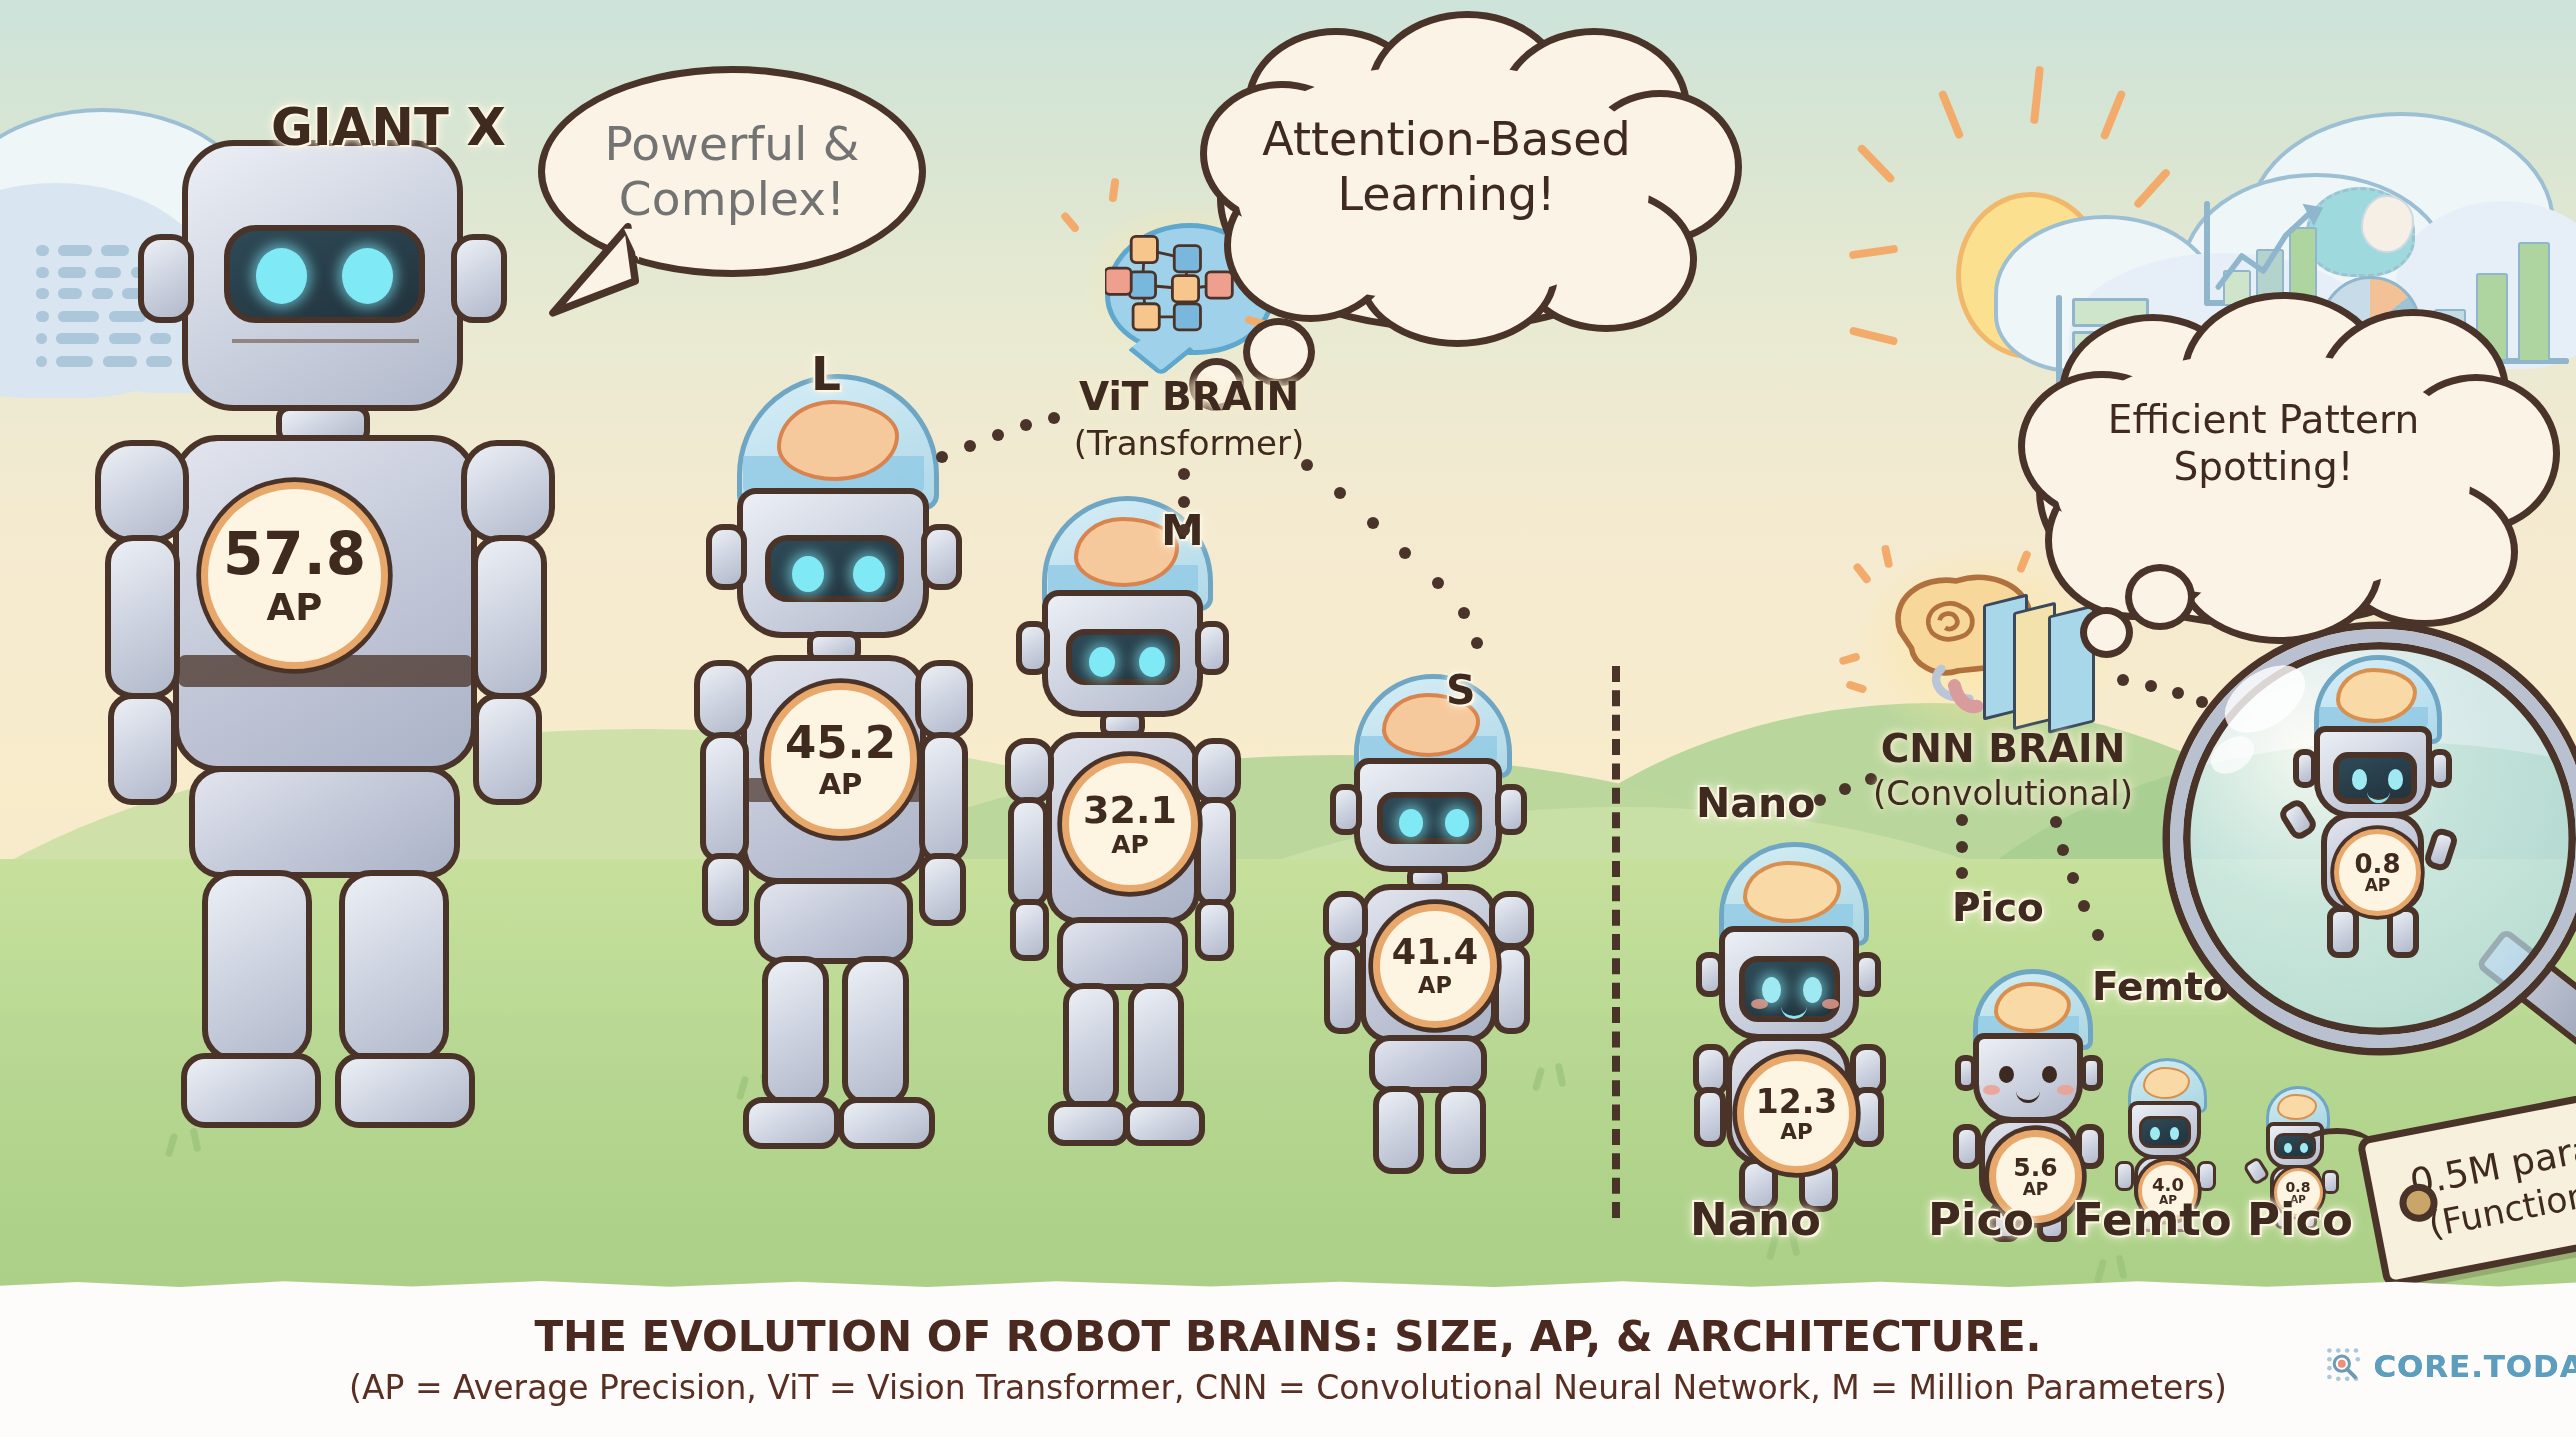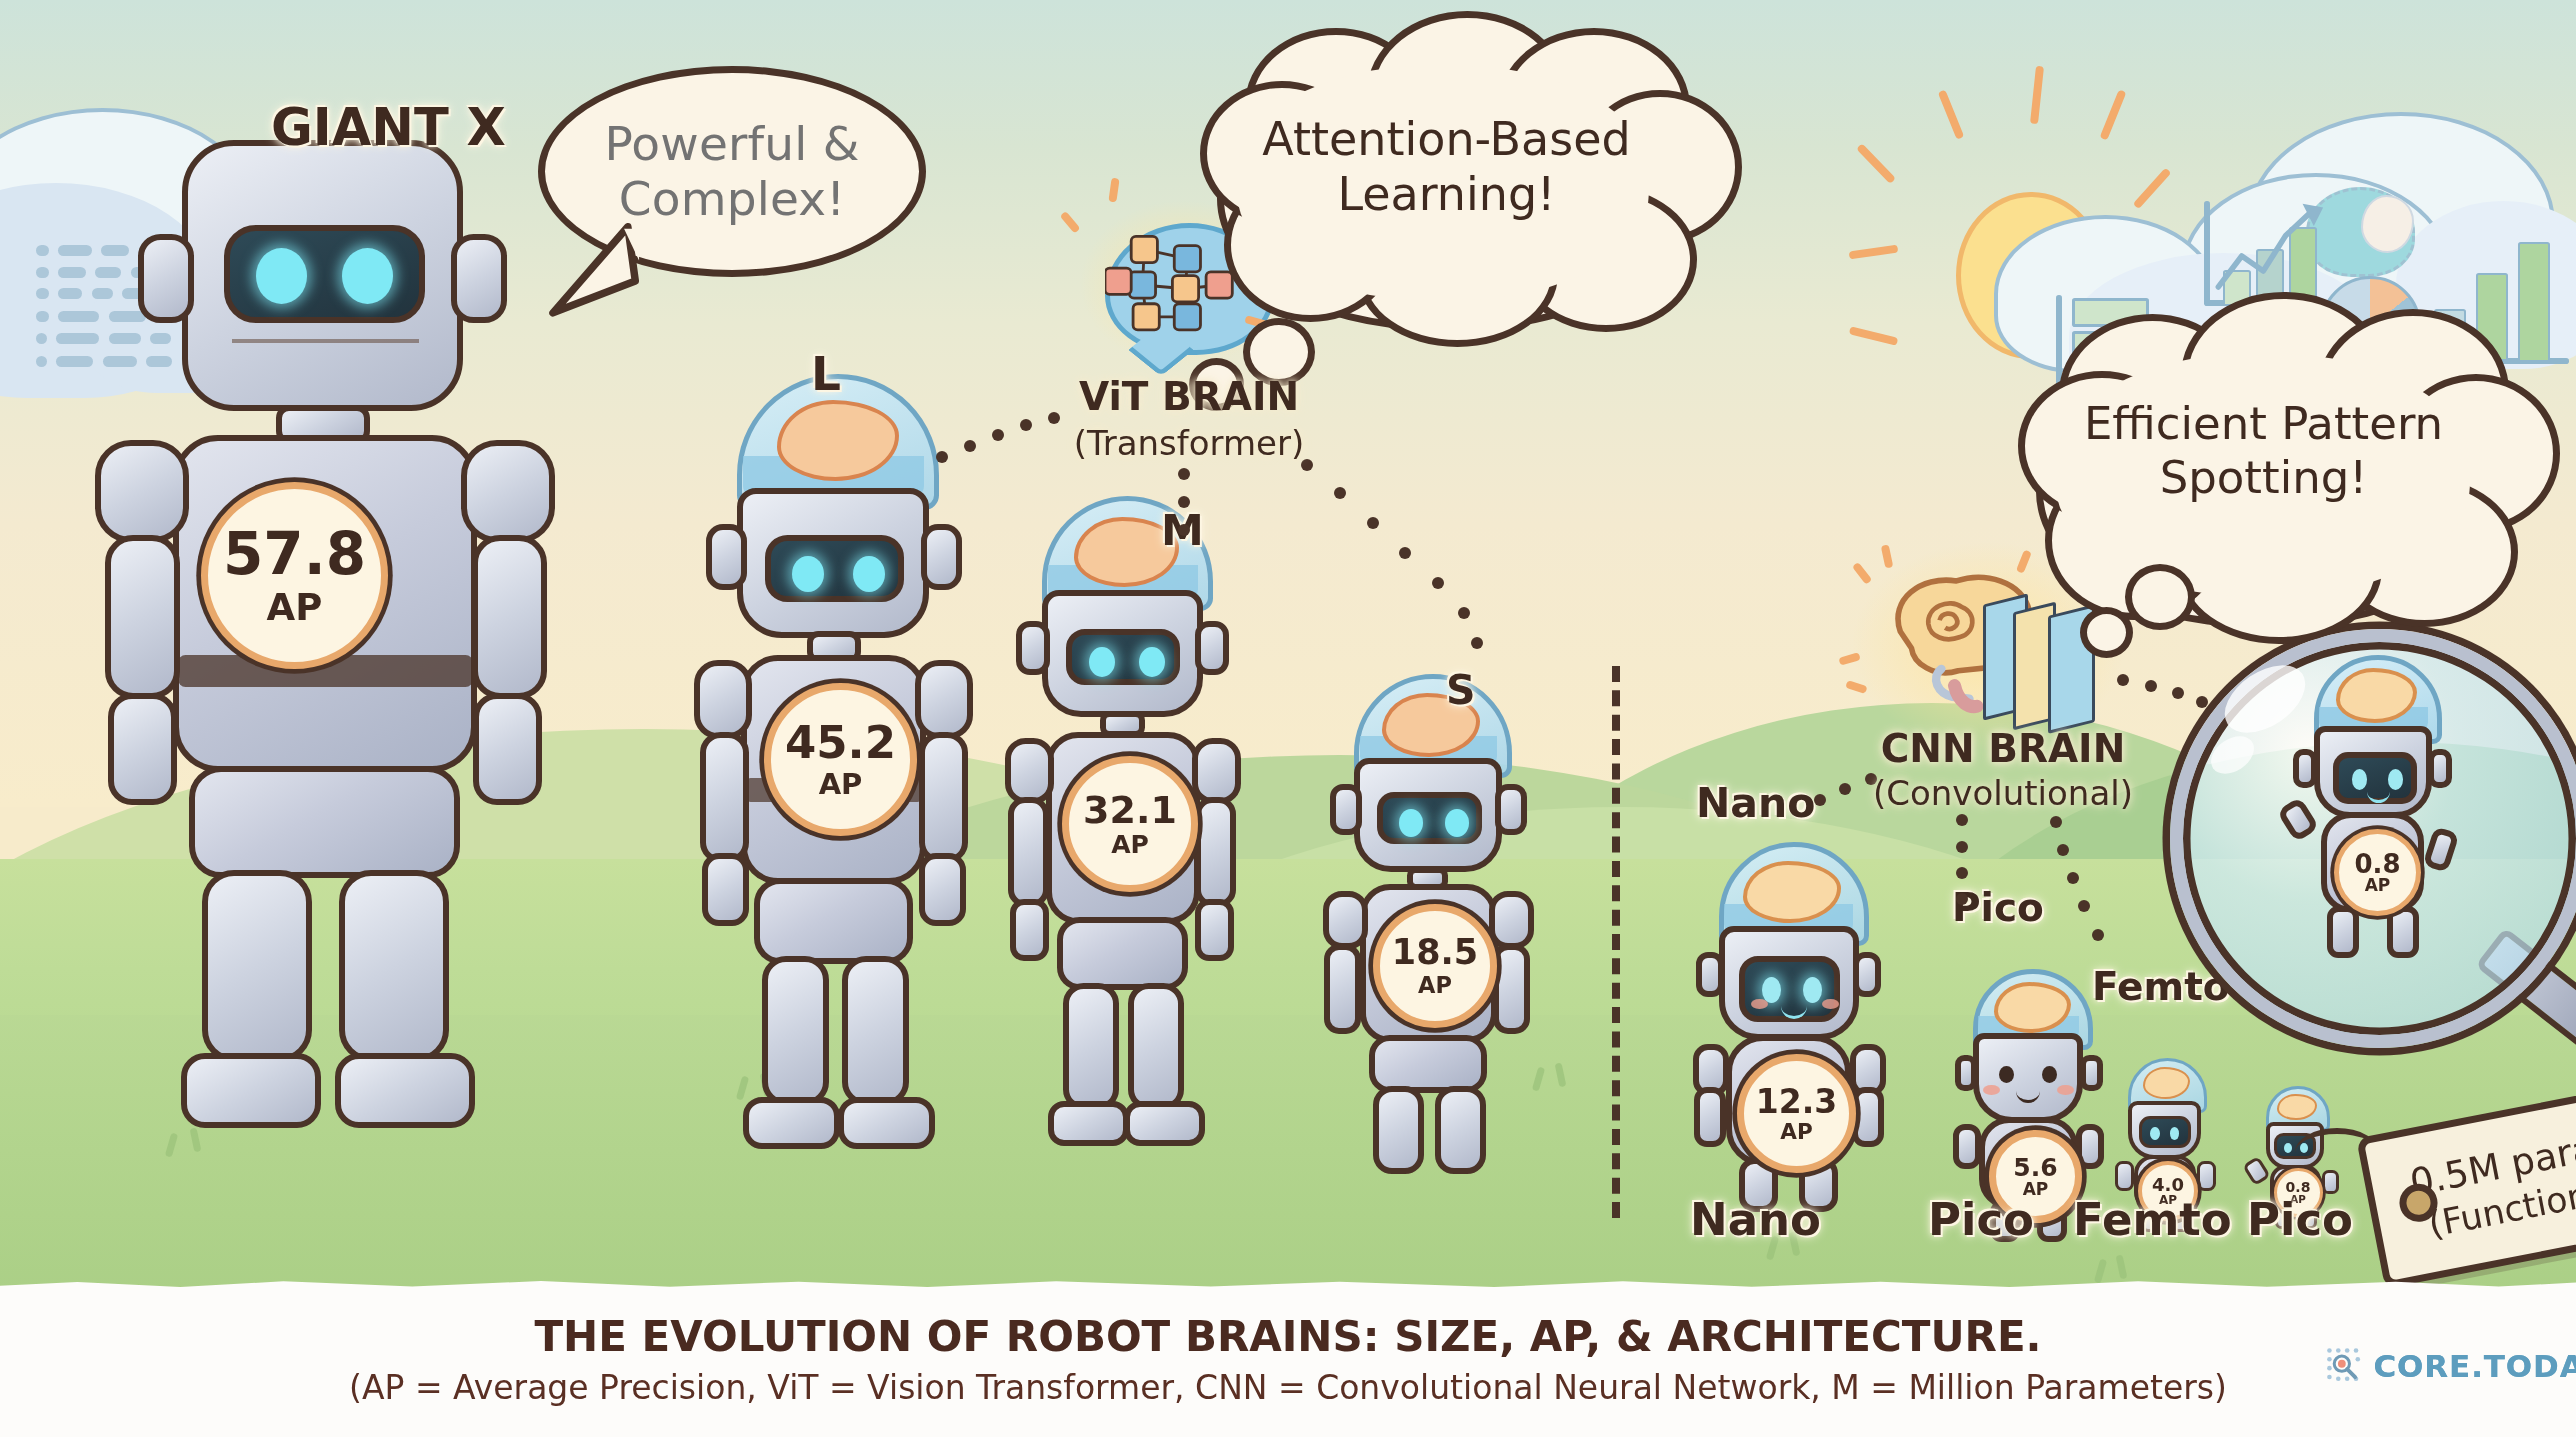--- a/index.html
+++ b/index.html
@@ -323,21 +323,21 @@
       <div class="outline metal" style="position:absolute;left:92px;top:193px;width:41px;height:22.5px;border-radius:8.4px"></div>
       <div class="outline body-plate" style="position:absolute;left:45px;top:210px;width:137px;height:159px;border-radius:30px"></div>
       <div class="outline metal" style="position:absolute;left:7.5px;top:217px;width:45px;height:58px;border-radius:19px"></div>
       <div class="outline metal" style="position:absolute;left:174px;top:217px;width:45px;height:58px;border-radius:19px"></div>
       <div class="outline metal" style="position:absolute;left:9.4px;top:270px;width:37px;height:90px;border-radius:15px"></div>
       <div class="outline metal" style="position:absolute;left:178px;top:270px;width:37px;height:90px;border-radius:15px"></div>
       <div class="outline body-plate" style="position:absolute;left:54px;top:361px;width:118px;height:58px;border-radius:20.6px"></div>
       <div class="outline metal" style="position:absolute;left:58px;top:412px;width:51px;height:88px;border-radius:19px"></div>
       <div class="outline metal" style="position:absolute;left:120px;top:412px;width:51px;height:88px;border-radius:19px"></div>
       <div class="ap" style="left:58px;top:230px;width:110px;height:110px;font-size:35px">
-        <span class="num">18.5</span>
+        <span class="num">41.4</span>
         <span class="lbl" style="font-size:22.5px;margin-top:3.7px">AP</span>
       </div>
     </div>
     <div class="sizelabel" style="left:1446px;top:666px;font-size:41px">S</div>
 
     <div class="divider" style="left:1612px;top:666px;height:552px"></div>
 
     <div class="robot" style="left:1685px;top:842px;width:215px;height:374px">
       <div class="dome" style="position:absolute;left:34px;top:0px;width:140px;height:94px;border-radius:81px 81px 11.2px 11.2px"></div>
       <div class="domefill" style="left:39px;top:62px;width:129px;height:30px;border-radius:0 0 9.4px 9.4px;opacity:.75"></div>
@@ -618,21 +618,21 @@
       <div class="thought" style="left:2036px;top:332px;width:449px;height:281px;border-radius:46%"></div>
       <div class="thought" style="left:2059px;top:314px;width:173px;height:145px;border-radius:50%"></div>
       <div class="thought" style="left:2181px;top:292px;width:192px;height:154px;border-radius:50%"></div>
       <div class="thought" style="left:2317px;top:309px;width:178px;height:150px;border-radius:50%"></div>
       <div class="thought" style="left:2392px;top:374px;width:154px;height:145px;border-radius:50%"></div>
       <div class="thought" style="left:2331px;top:477px;width:173px;height:136px;border-radius:50%"></div>
       <div class="thought" style="left:2176px;top:494px;width:192px;height:136px;border-radius:50%"></div>
       <div class="thought" style="left:2045px;top:461px;width:164px;height:145px;border-radius:50%"></div>
       <div class="thought" style="left:2018px;top:371px;width:154px;height:136px;border-radius:50%"></div>
       <div style="position:absolute;left:2056px;top:354px;width:414px;height:242px;background:#fbf4e6;border-radius:46%"></div>
-      <div class="tcloud-txt" style="left:2052px;top:397px;width:423px;font-size:45px;color:#3f2a20">Efficient Pattern Spotting!</div>
+      <div class="tcloud-txt" style="left:2052px;top:397px;width:423px;font-size:39px;color:#3f2a20">Efficient Pattern Spotting!</div>
       <div class="tdot" style="left:2125px;top:564px;width:56px;height:52px"></div>
       <div class="tdot" style="left:2080px;top:607px;width:39px;height:37px"></div>
     </div>
 
 
     <div style="position:absolute;left:0;top:1273px;width:2576px;height:32px;background:#fdfcfa;
          clip-path:polygon(0% 40%,3% 28%,7% 44%,11% 26%,16% 42%,21% 25%,26% 43%,31% 27%,36% 44%,41% 26%,47% 42%,52% 27%,58% 44%,63% 26%,68% 43%,73% 27%,78% 44%,83% 26%,88% 43%,93% 27%,97% 42%,100% 30%,100% 100%,0% 100%)"></div>
   </div>
 
   <div class="footer">

